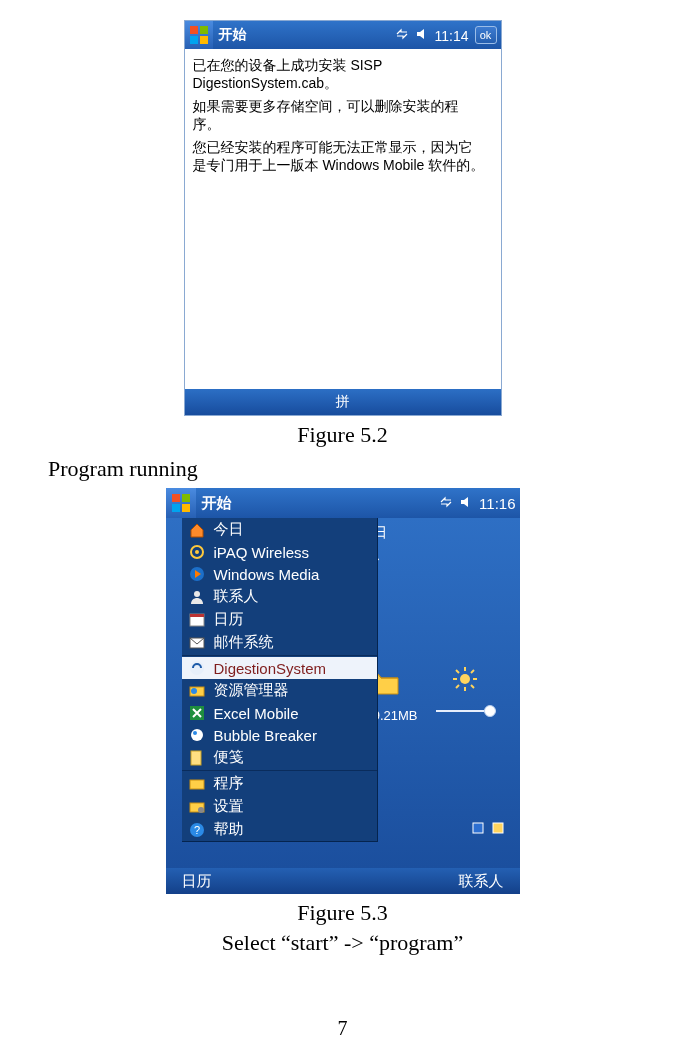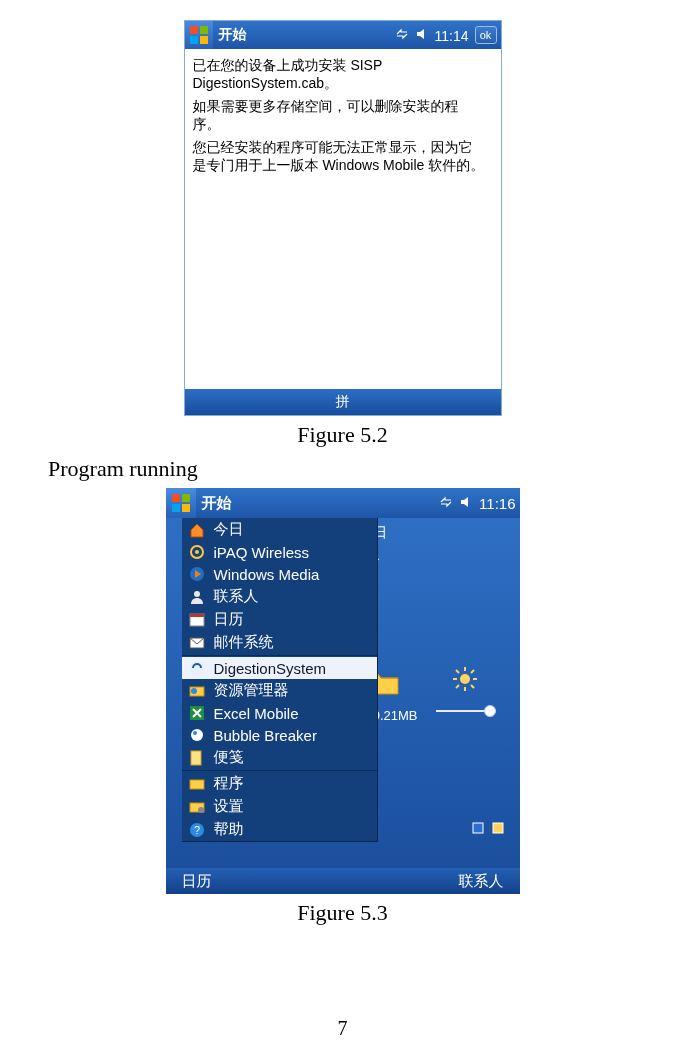--- a/index.html
+++ b/index.html
@@ -127,21 +127,21 @@
   }
   .sm-item {
     display:flex; align-items:center;
     gap:8px;
     padding: 2px 6px 2px 6px;
     font-size: 15px;
     white-space:nowrap;
   }
   .sm-item.selected {
     background: #eef3fb;
-    color: #0f172a;
+    color: #7f1d1d;
   }
   .sm-sep {
     height:1px;
     background:#2a5aa4;
     border-top:1px solid #0a2c5c;
     margin:1px 0;
   }
   .sm-icon { width:18px; height:18px; flex-shrink:0; display:flex; align-items:center; justify-content:center; }
   .sm-icon svg { width:18px; height:18px; }
   .phone53-bottom {
@@ -392,16 +392,17 @@
         </div>
       </div>
 
       <div class="phone53-bottom">
         <span>日历</span>
         <span>联系人</span>
       </div>
     </div>
   </div>
   <div class="caption">Figure 5.3</div>
+  <div class="caption" style="margin-top:-4px">Select “start” -&gt; “program”</div>
 
 </div>
 
 <div class="pg-num">7</div>
 
 </body></html>

